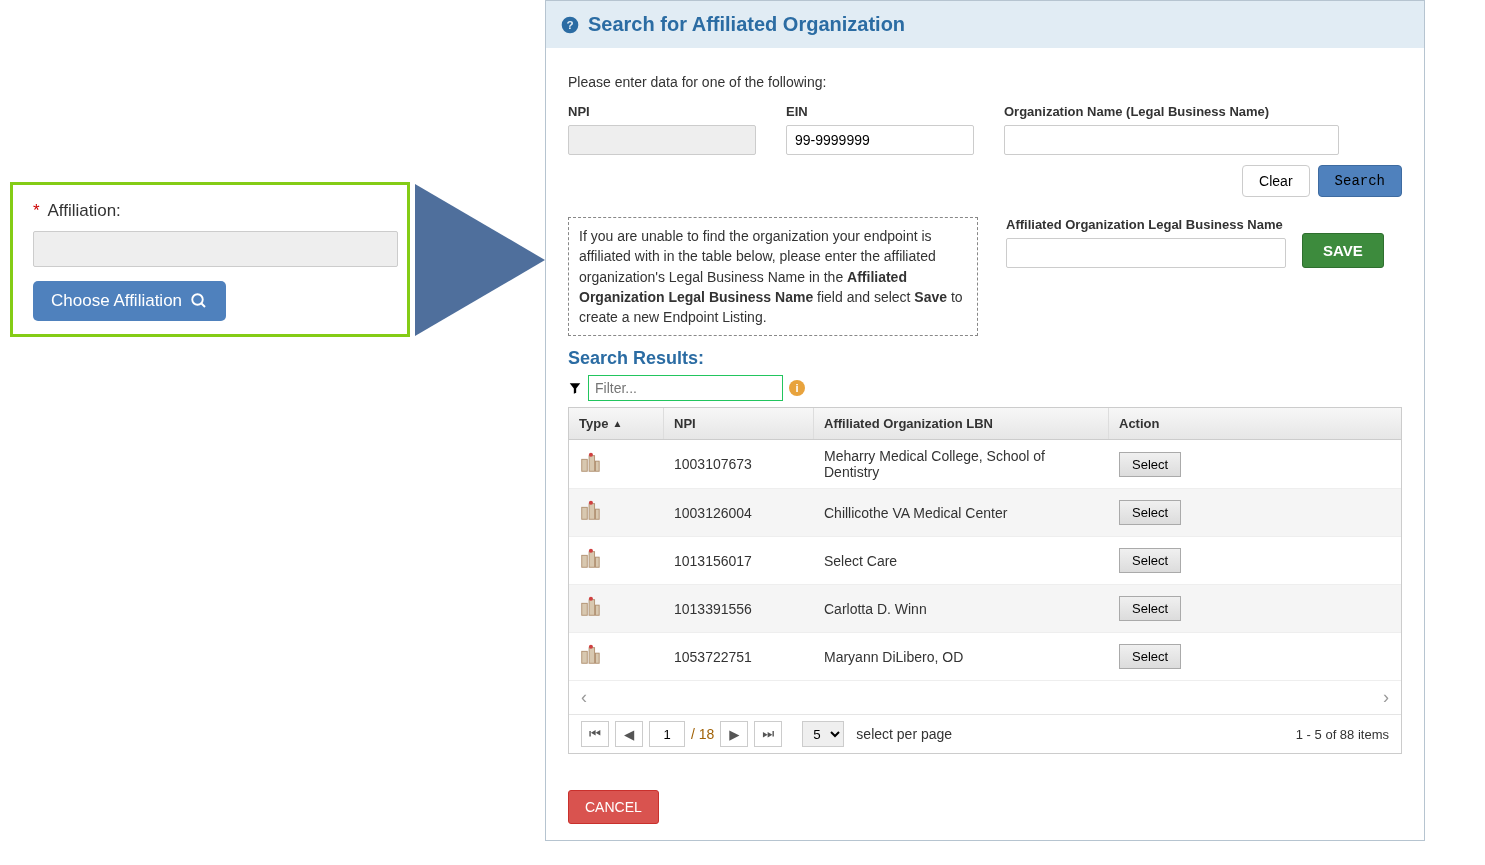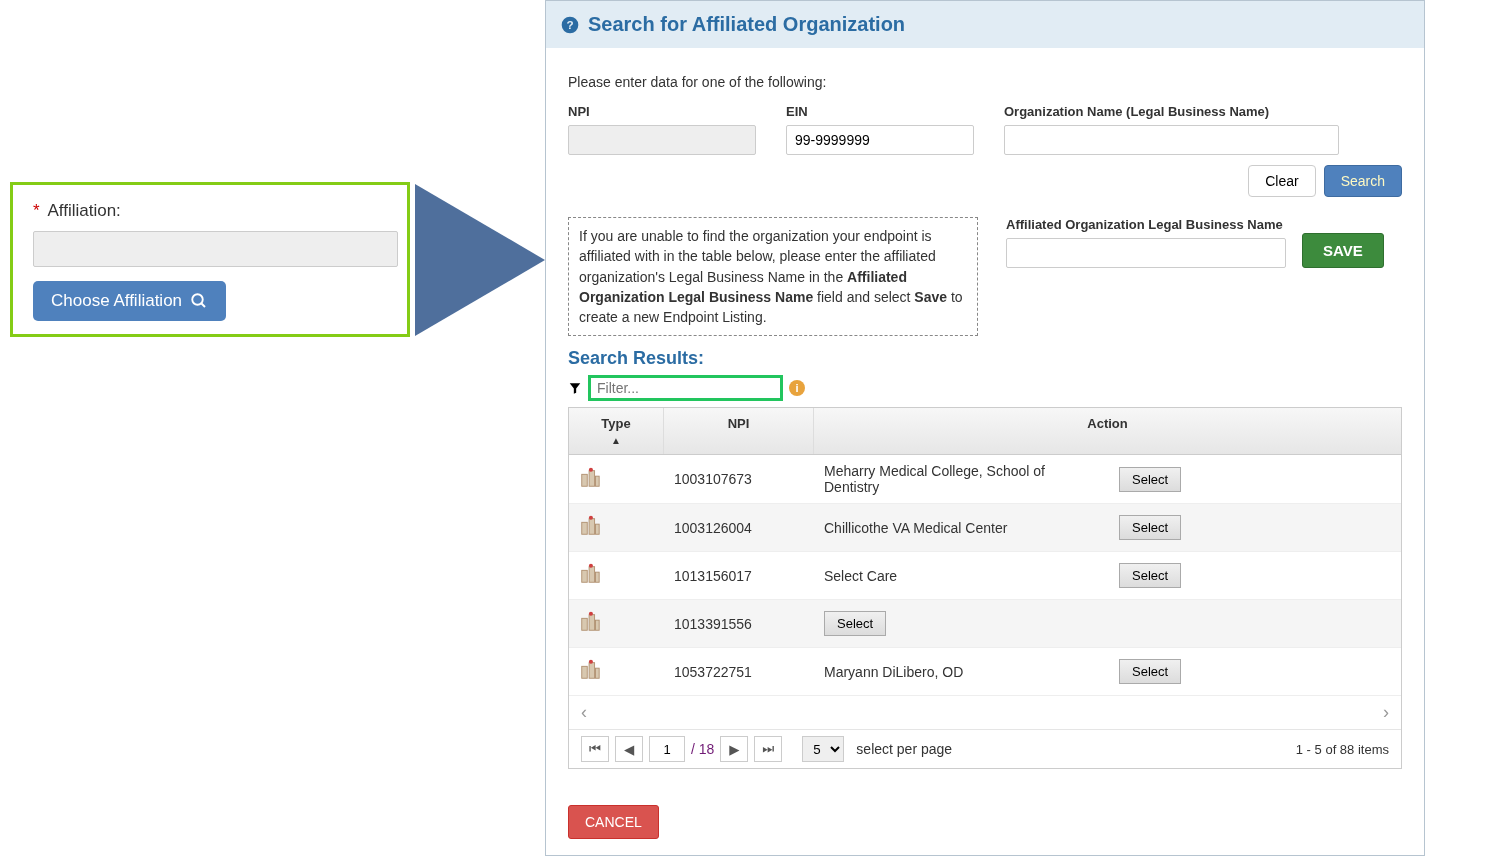--- a/index.html
+++ b/index.html
@@ -96,21 +96,22 @@
     border: 1px solid #ccc;
     background: #fff;
     border-radius: 4px;
     padding: 7px 16px;
     font-size: 14px;
     cursor: pointer;
   }
   .btn.primary {
     background: #4f81bd;
     border-color: #3e6ba0;
-    color: #fef9c3;
+    color: #000000;
+    font-family: Liberation Mono, monospace;
   }
   .lower-row { display: flex; gap: 28px; align-items: flex-start; margin-bottom: 12px; }
   .note-box {
     border: 1px dashed #888;
     padding: 8px 10px;
     font-size: 14px;
     line-height: 1.45;
     width: 410px;
   }
   .note-box b { font-weight: bold; }
@@ -130,21 +131,21 @@
     color: #2b6ca3;
     font-size: 18px;
     font-weight: bold;
     margin: 4px 0 6px 0;
   }
   .filter-row { display: flex; align-items: center; gap: 6px; margin-bottom: 6px; }
   .filter-row svg.filt { width: 14px; height: 14px; }
   .filter-row input {
     width: 195px;
     height: 26px;
-    border: 3px solid #22c55e;
+    border: 1px solid #22c55e;
     padding: 0 6px;
     font-size: 14px;
   }
   .info-icon {
     width: 16px; height: 16px;
     background: #e8a33d;
     border-radius: 50%;
     color: #fff;
     font-size: 11px;
     font-weight: bold;
@@ -162,21 +163,20 @@
     border-bottom: 1px solid #ccc;
   }
   .grid-header .gh {
     padding: 8px 10px;
     font-weight: bold;
     font-size: 13px;
     border-right: 1px solid #ddd;
     display: flex;
     align-items: center;
     gap: 4px;
-    flex-direction: column;
   }
   .gh.type { width: 95px; }
   .gh.npi { width: 150px; }
   .gh.lbn { width: 295px; }
   .gh.action { flex: 1; border-right: none; }
   .grid-body { position: relative; max-height: 258px; overflow-y: auto; }
   .grid-row {
     display: flex;
     align-items: center;
     min-height: 48px;
@@ -224,21 +224,21 @@
     justify-content: center;
     cursor: pointer;
     color: #555;
   }
   .pager input.page {
     width: 36px; height: 26px;
     border: 1px solid #ccc;
     text-align: center;
     font-size: 13px;
   }
-  .pager .total { font-size: 14px; color: #701a75; }
+  .pager .total { font-size: 14px; color: #a16207; }
   .pager select {
     height: 26px;
     border: 1px solid #ccc;
     margin-left: 14px;
     padding: 0 6px;
   }
   .pager .ipp { font-size: 14px; margin-left: 6px; }
   .pager .countinfo { margin-left: auto; font-size: 13px; text-align: center; }
   .panel-footer {
     padding: 20px 22px 16px;
@@ -335,20 +335,21 @@
       <span class="info-icon">i</span>
     </div>
 
     <div class="grid">
       <div class="grid-header">
         <div class="gh type">
           <span>Type</span>
           <span class="sort-caret">▲</span>
         </div>
         <div class="gh npi">NPI</div>
+        <div class="gh lbn">Affiliated Organization LBN</div>
         <div class="gh action">Action</div>
       </div>
       <div class="grid-body" id="grid-body">
           <div class="grid-row">
             <div class="gc type"><span class="org-icon"><svg viewBox="0 0 24 24" width="22" height="22">
                   <rect x="3" y="8" width="6" height="13" fill="#d8c8b0" stroke="#b09070"></rect>
                   <rect x="11" y="4" width="6" height="17" fill="#d8c8b0" stroke="#b09070"></rect>
                   <rect x="18" y="10" width="4" height="11" fill="#d8c8b0" stroke="#b09070"></rect>
                   <circle cx="13" cy="3" r="2.2" fill="#d04040"></circle>
                 </svg></span></div>
@@ -379,20 +380,21 @@
             <div class="gc action"><button class="select-btn">Select</button></div>
           </div>
           <div class="grid-row">
             <div class="gc type"><span class="org-icon"><svg viewBox="0 0 24 24" width="22" height="22">
                   <rect x="3" y="8" width="6" height="13" fill="#d8c8b0" stroke="#b09070"></rect>
                   <rect x="11" y="4" width="6" height="17" fill="#d8c8b0" stroke="#b09070"></rect>
                   <rect x="18" y="10" width="4" height="11" fill="#d8c8b0" stroke="#b09070"></rect>
                   <circle cx="13" cy="3" r="2.2" fill="#d04040"></circle>
                 </svg></span></div>
             <div class="gc npi">1013391556</div>
+            <div class="gc lbn">Carlotta D. Winn</div>
             <div class="gc action"><button class="select-btn">Select</button></div>
           </div>
           <div class="grid-row">
             <div class="gc type"><span class="org-icon"><svg viewBox="0 0 24 24" width="22" height="22">
                   <rect x="3" y="8" width="6" height="13" fill="#d8c8b0" stroke="#b09070"></rect>
                   <rect x="11" y="4" width="6" height="17" fill="#d8c8b0" stroke="#b09070"></rect>
                   <rect x="18" y="10" width="4" height="11" fill="#d8c8b0" stroke="#b09070"></rect>
                   <circle cx="13" cy="3" r="2.2" fill="#d04040"></circle>
                 </svg></span></div>
             <div class="gc npi">1053722751</div>

